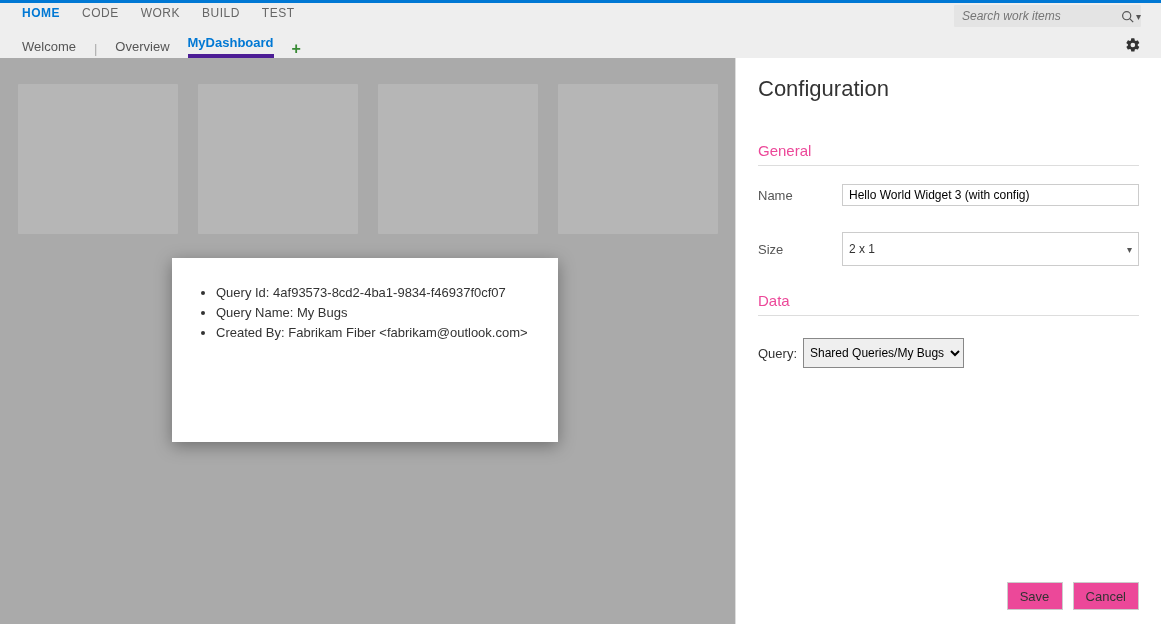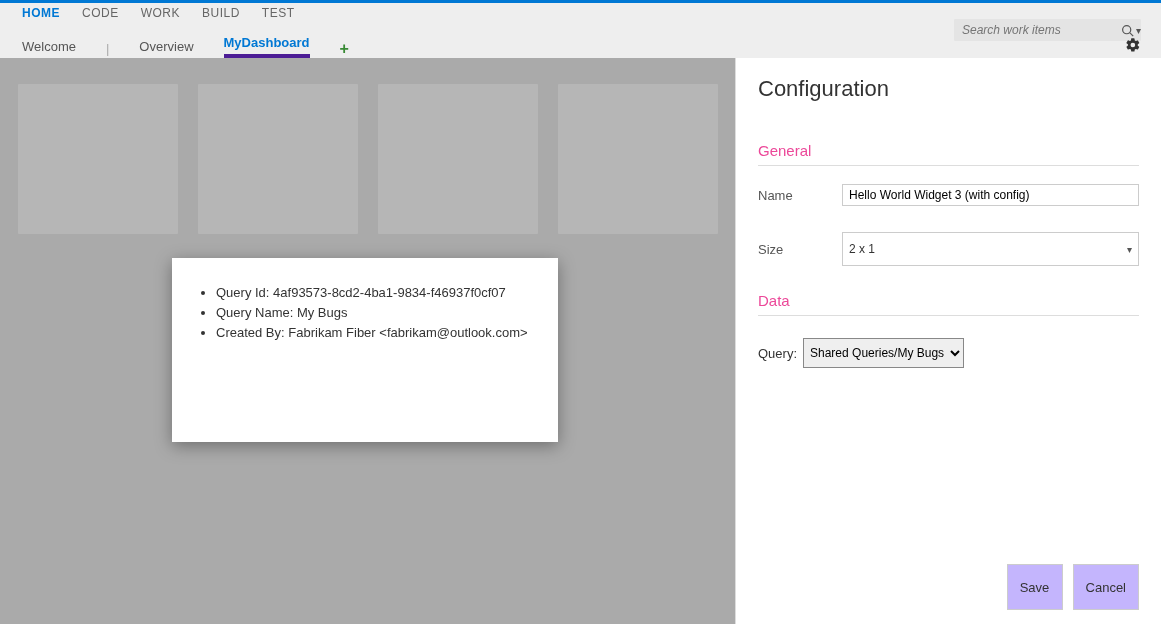--- a/index.html
+++ b/index.html
@@ -38,21 +38,21 @@
   .primary-tabs .tab.active {
     color: #0078d4;
     font-weight: 600;
   }
   .secondary-tabs {
     position: absolute;
     top: 32px;
     left: 22px;
     display: flex;
     align-items: center;
-    gap: 30px;
+    gap: 18px;
     font-size: 13px;
   }
   .secondary-tabs .stab {
     color: #555;
     cursor: pointer;
     padding-bottom: 4px;
   }
   .secondary-tabs .sep {
     color: #aaa;
     cursor: default;
@@ -64,21 +64,21 @@
   }
   .plus-icon {
     color: #388a34;
     font-size: 16px;
     font-weight: bold;
     cursor: pointer;
     line-height: 14px;
   }
   .search-box {
     position: absolute;
-    top: 16px;
+    top: 2px;
     right: 20px;
     width: 175px;
     height: 22px;
     background: #e4e4e4;
     display: flex;
     align-items: center;
     padding: 0 6px;
     border-radius: 1px;
   }
   .search-box input {
@@ -226,23 +226,23 @@
   }
   .footer-buttons {
     position: absolute;
     right: 22px;
     bottom: 14px;
     display: flex;
     gap: 10px;
   }
   .footer-buttons button {
     min-width: 56px;
-    height: 46px;
+    height: 28px;
     border: 1px solid #ccc;
-    background: #c4b5fd;
+    background: #ec4899;
     font-size: 13px;
     color: #333;
     cursor: pointer;
     padding: 0 12px;
     font-family: inherit;
   }
   .caret-down {
     font-size: 10px;
     color: #555;
   }

